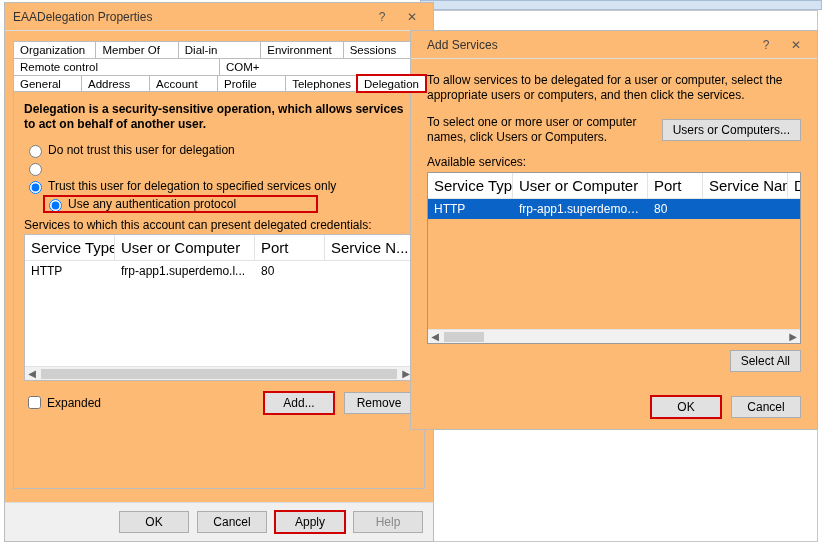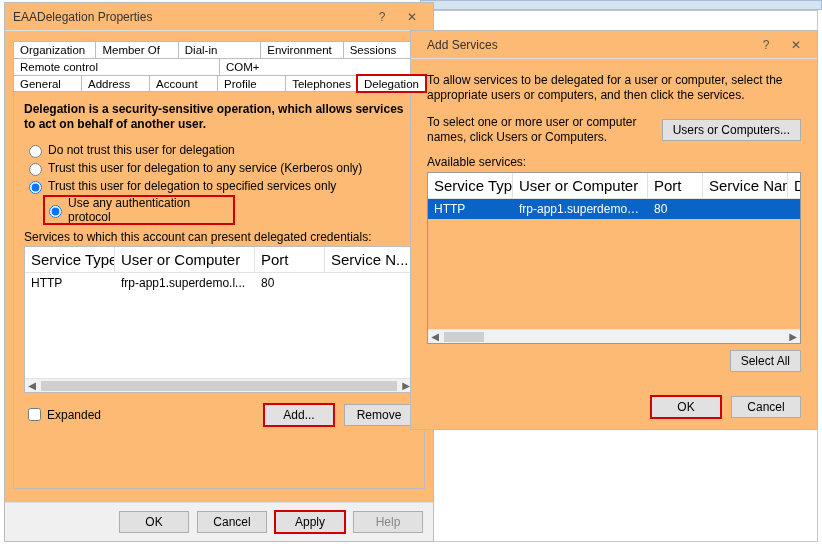--- a/index.html
+++ b/index.html
@@ -81,29 +81,28 @@
 
     <div class="tabpane" style="height:398px; position:relative;">
       <div class="sec-intro">Delegation is a security-sensitive operation, which allows services to act on behalf of another user.</div>
 
       <label class="radio-row">
         <input type="radio" name="trust" style="">
         <span>Do not trust this user for delegation</span>
       </label>
       <label class="radio-row">
         <input type="radio" name="trust" style="">
-        <span>Trust this user for delegation to any service (Kerberos only)</span>
       </label>
       <label class="radio-row">
         <input type="radio" name="trust" checked="" style="">
         <span>Trust this user for delegation to specified services only</span>
       </label>
 
       <div class="sublist">
-        <label class="radio-row highlight" style="width:190px">
+        <label class="radio-row highlight" style="width:273px">
           <input type="radio" name="auth" checked="" style="">
           <span>Use any authentication protocol</span>
         </label>
       </div>
 
       <div class="listlbl">Services to which this account can present delegated credentials:</div>
 
       <div class="listbox">
         <div class="listhead">
           <div class="lh" style="width:90px">Service Type</div>

